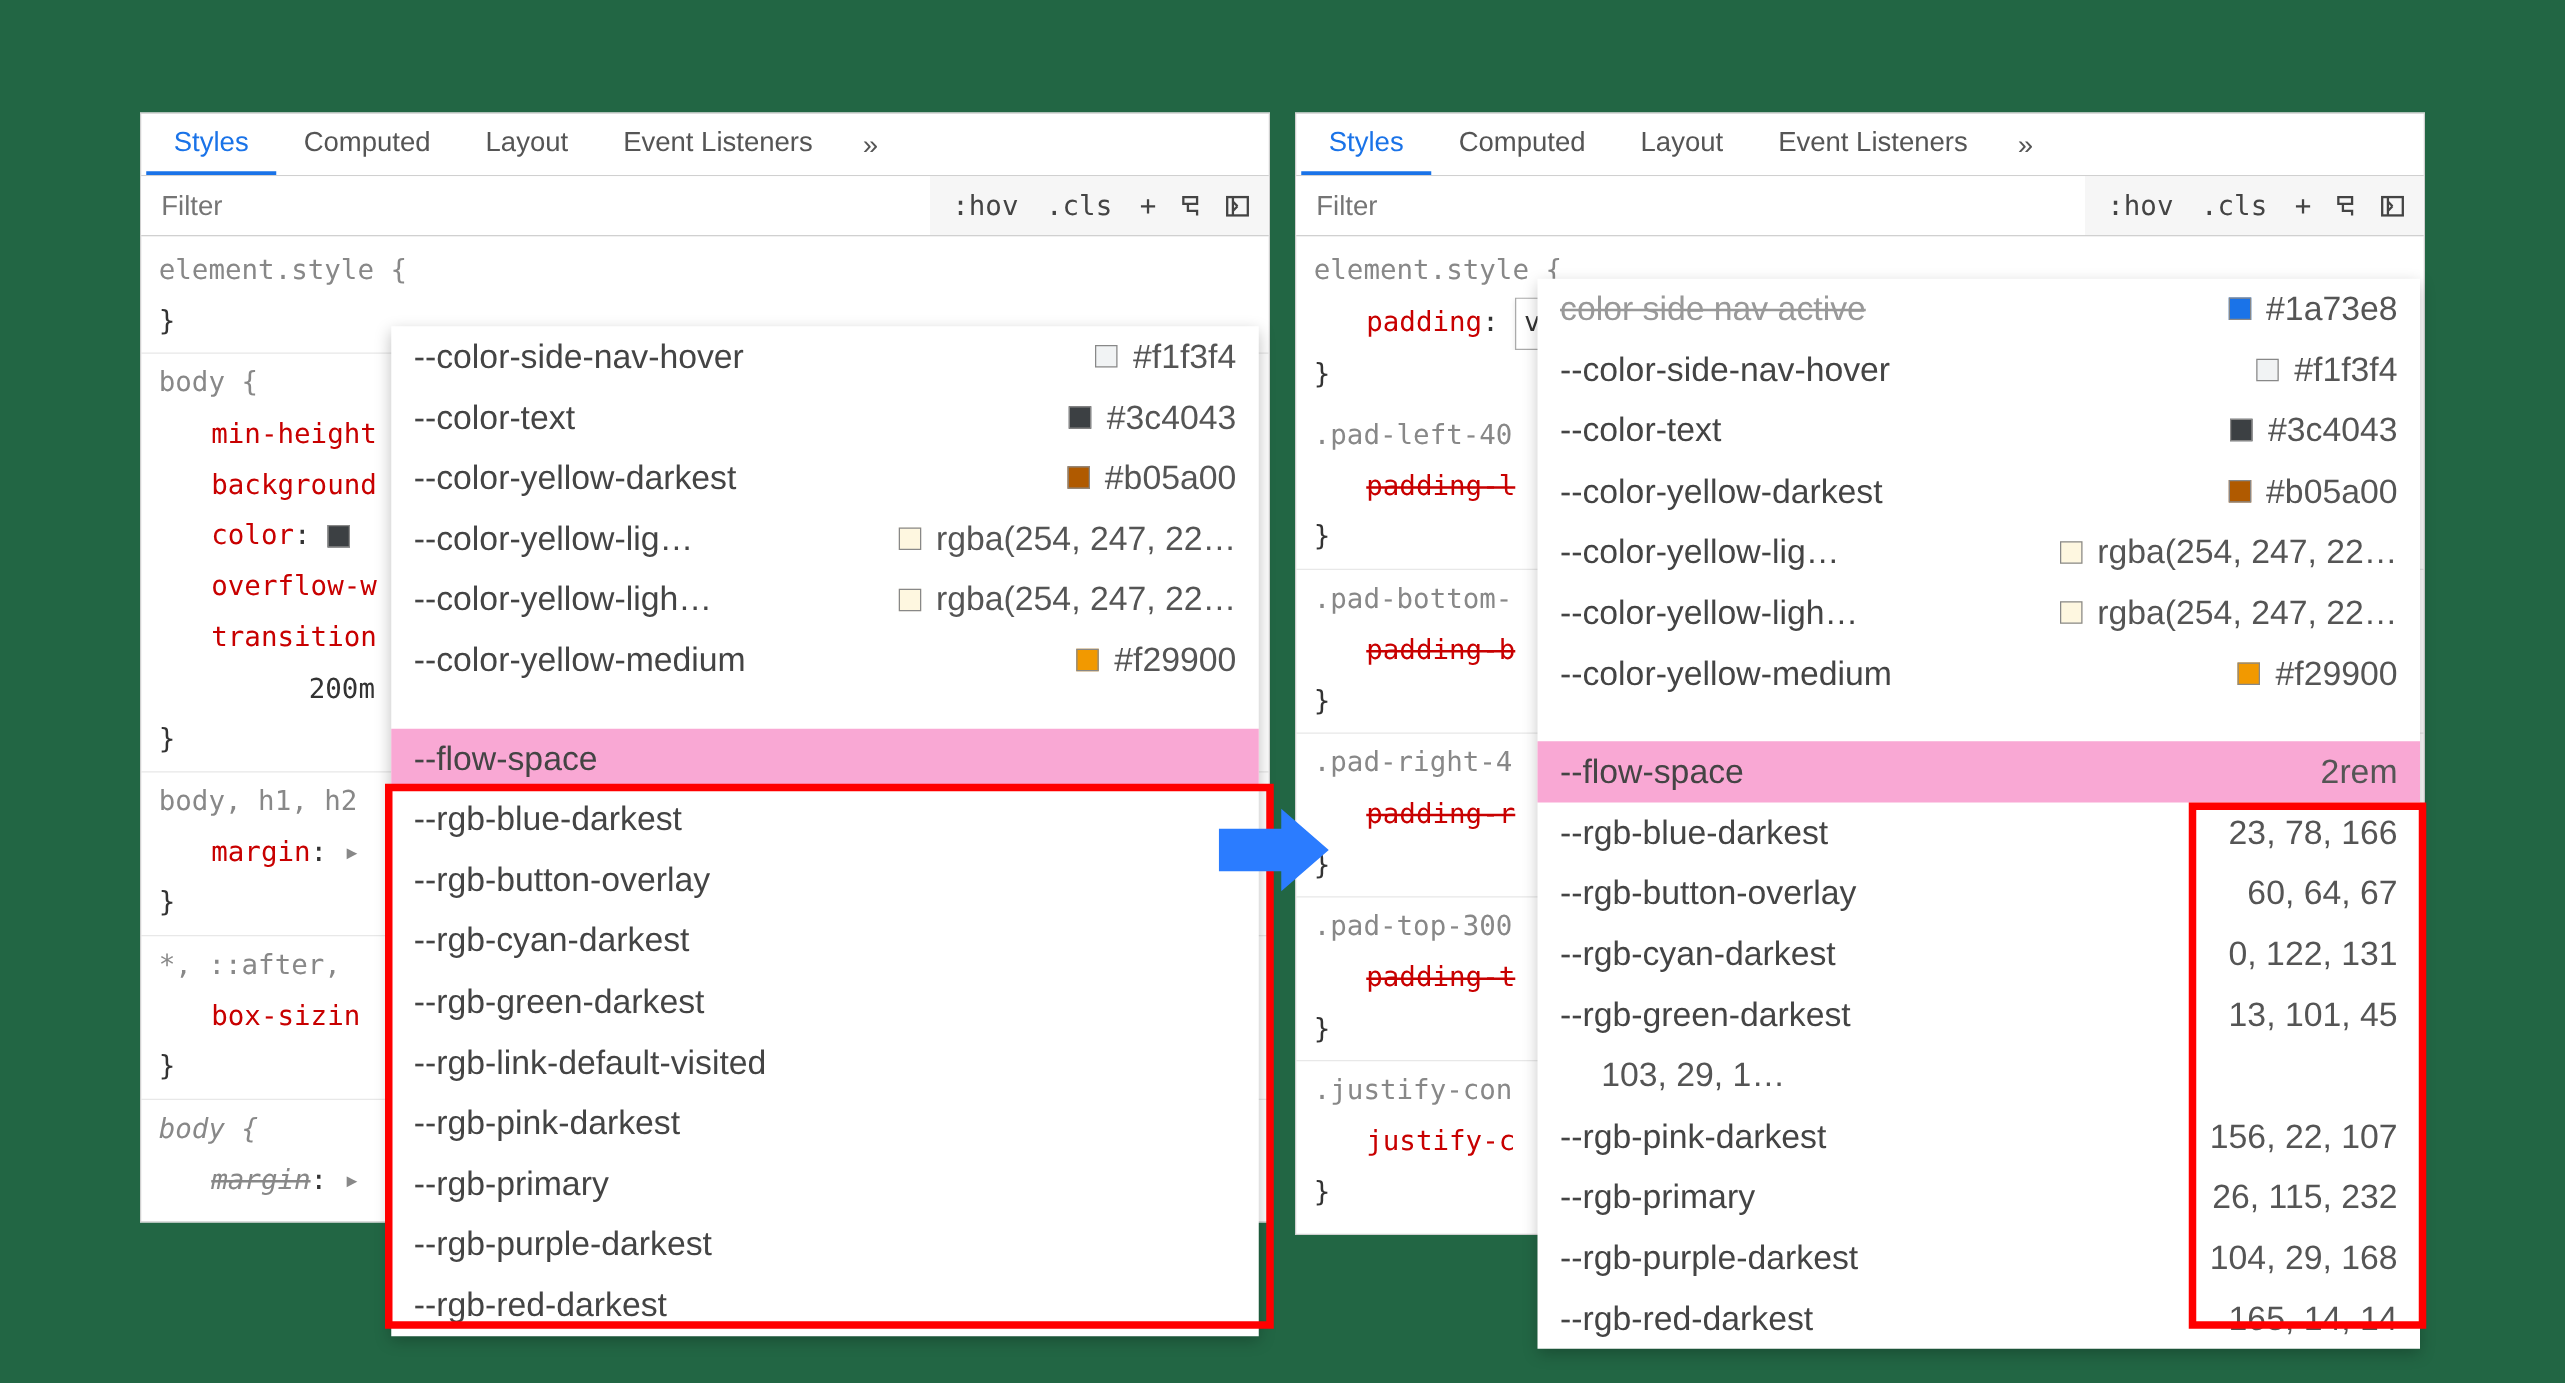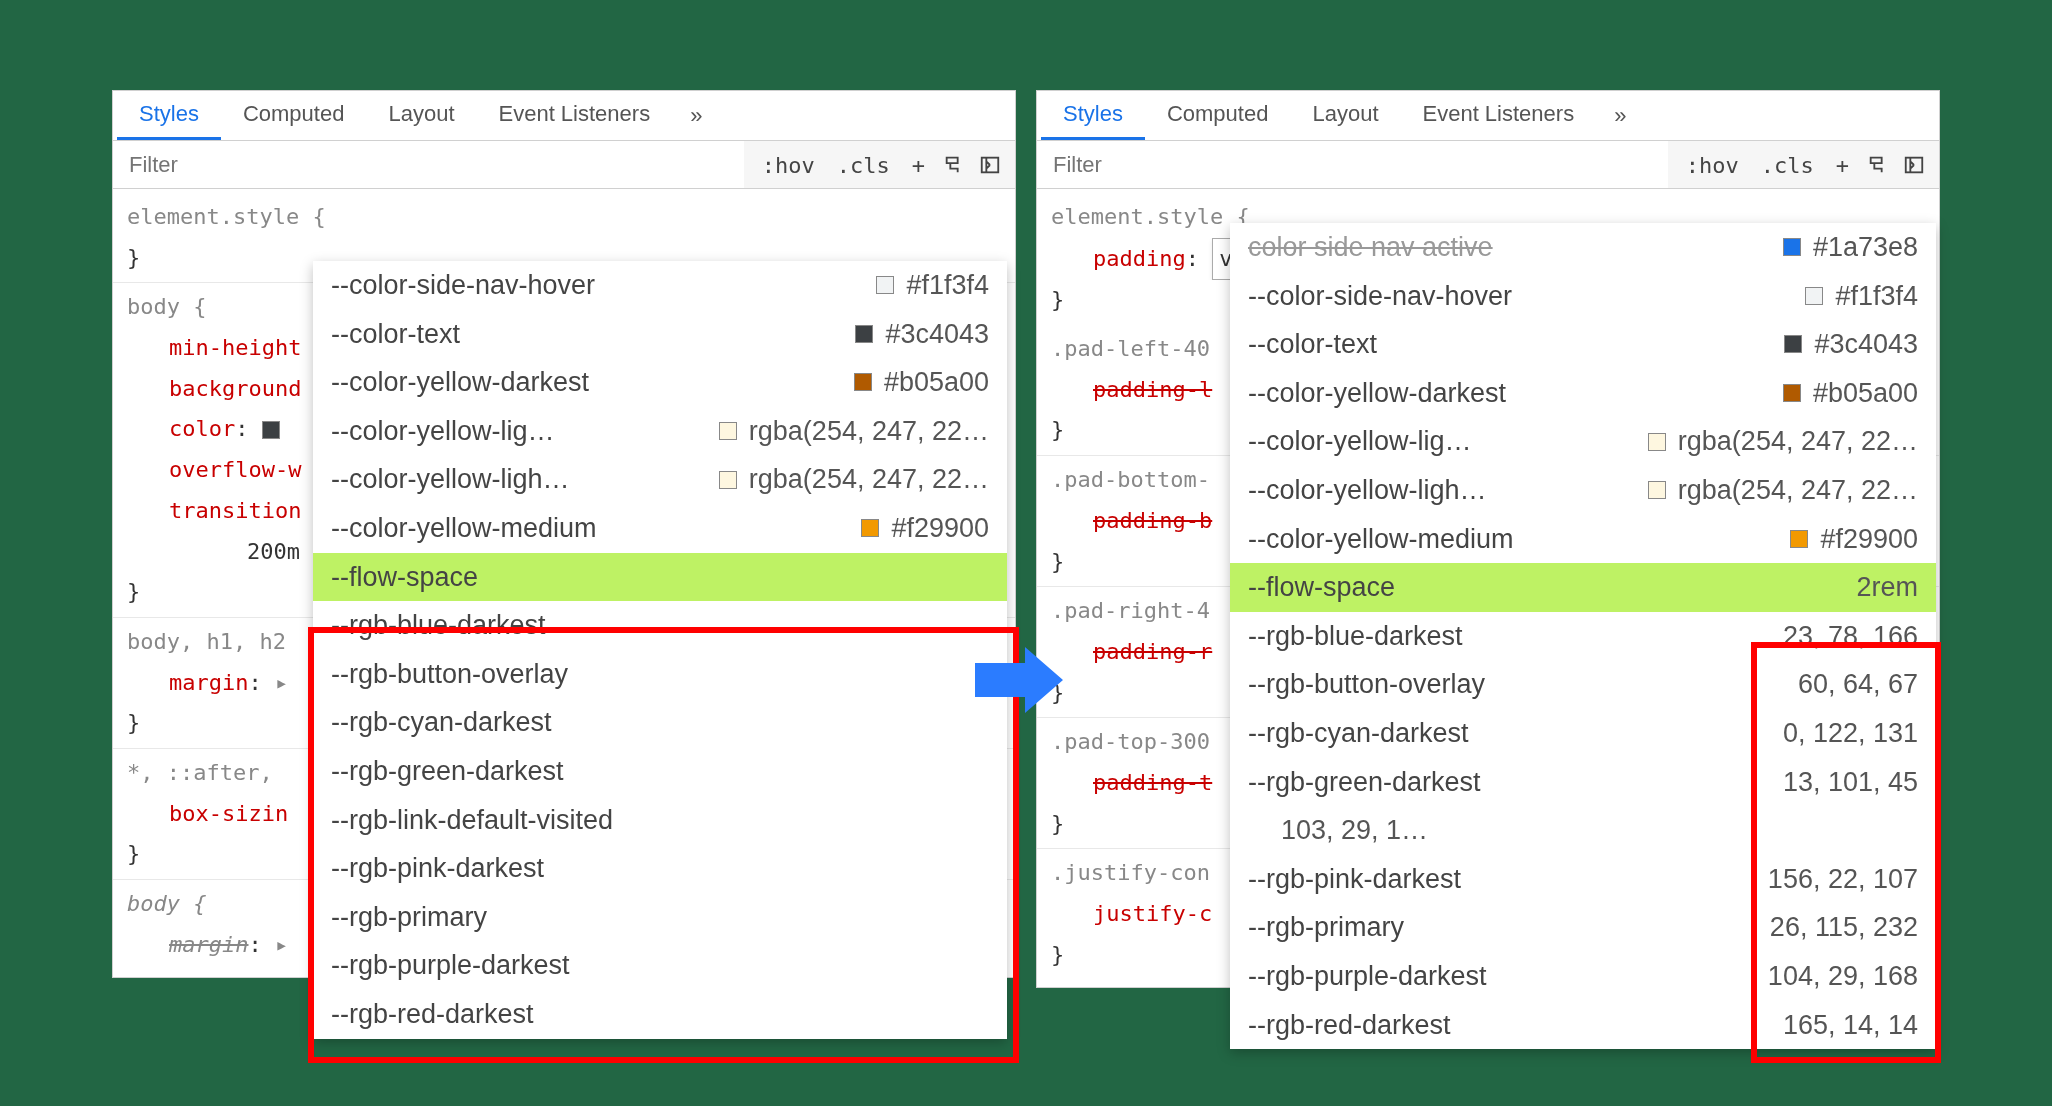--- a/index.html
+++ b/index.html
@@ -136,21 +136,21 @@
   z-index: 10;
   min-width: 660px;
 }
 .ac-row {
   display: flex;
   justify-content: space-between;
   align-items: center;
   padding: 0 18px;
   white-space: nowrap;
 }
-.ac-row.sel { background: #bef264; }
+.ac-row.sel { background: #f9a8d4; margin-top: 30px; }
 .ac-name { color: #444; }
 .ac-val { color: #555; display: flex; align-items: center; gap: 8px; padding-left: 33px; }
 .highlight-box {
   position: absolute;
   border: 6px solid red;
   pointer-events: none;
   z-index: 20;
 }
 .arrow {
   position: absolute;

